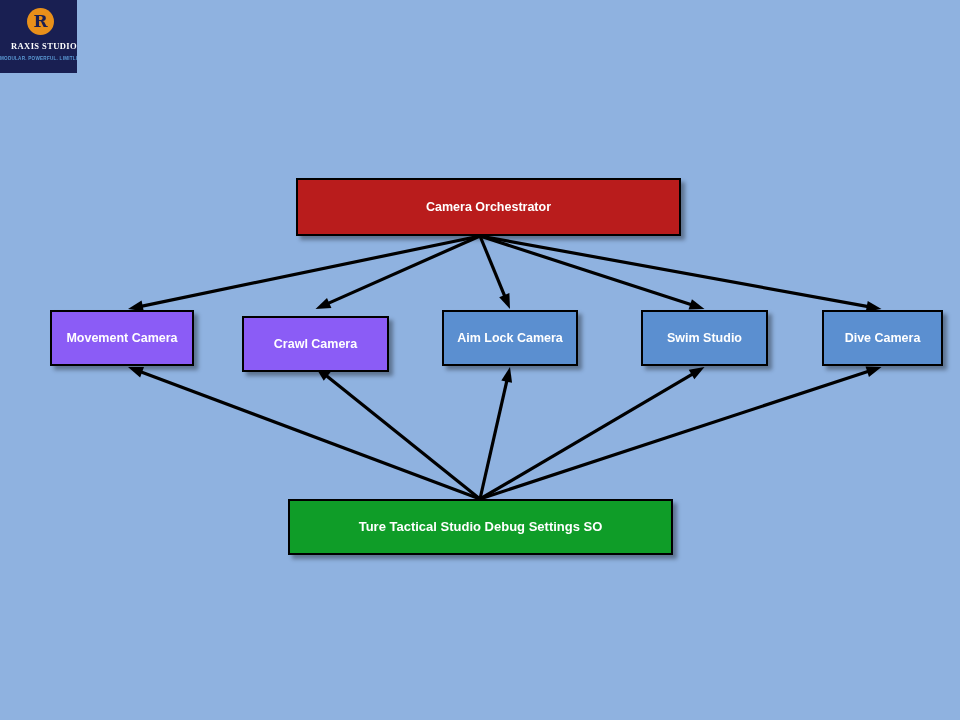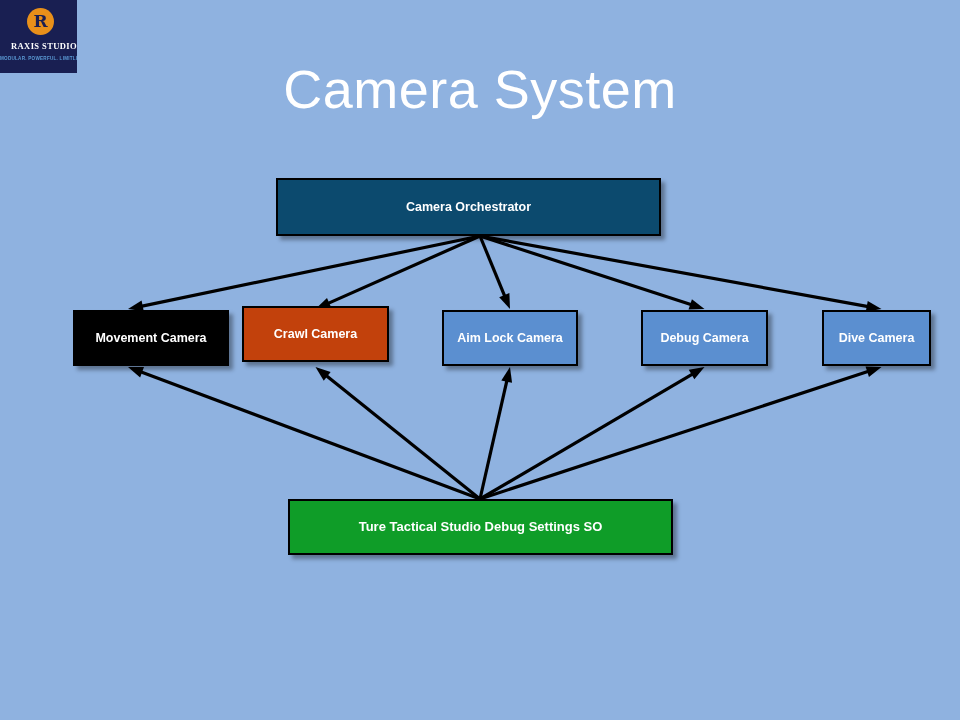--- a/index.html
+++ b/index.html
@@ -121,21 +121,20 @@
 <div id="slide">
 
   <div class="logo-plate">
     <div class="logo-emblem">
       <div class="glyph">R</div>
     </div>
     <div class="logo-name">RAXIS STUDIO</div>
     <div class="logo-tagline">MODULAR. POWERFUL. LIMITLESS</div>
   </div>
 
-  <div class="slide-title">Camera System</div>
 
   <svg id="connectors" viewBox="0 0 960 720" xmlns="http://www.w3.org/2000/svg">
       <g>
         <line x1="480" y1="236" x2="139.7499818692833" y2="306.5632139873361" stroke="#000000" stroke-width="3.2" stroke-linecap="butt"></line>
         <polygon points="128,309 141.57061708079982,300.5686091274153 143.8043375924084,311.339425840925" fill="#000000"></polygon>
       </g>
       <g>
         <line x1="480" y1="236" x2="326.4684864353588" y2="304.13252577640617" stroke="#000000" stroke-width="3.2" stroke-linecap="butt"></line>
         <polygon points="315.5,309 326.9796823583846,297.8884342709682 331.44153373001234,307.94288017004715" fill="#000000"></polygon>
       </g>
@@ -167,36 +166,36 @@
         <line x1="480" y1="499" x2="694.1556051029954" y2="373.0822277345416" stroke="#000000" stroke-width="3.2" stroke-linecap="butt"></line>
         <polygon points="704.5,367 694.3571940904093,379.34396566263746 688.7818186670794,369.8616036737166" fill="#000000"></polygon>
       </g>
       <g>
         <line x1="480" y1="499" x2="870.1002807646321" y2="370.747852899299" stroke="#000000" stroke-width="3.2" stroke-linecap="butt"></line>
         <polygon points="881.5,367 868.9681168679689,376.90968744033404 865.5325850436114,366.4599448079135" fill="#000000"></polygon>
       </g>
     </svg>
 
   <div id="nodes">
-      <div class="node orchestrator" style="left: 276px; top: 178px; width: 385px; height: 58px; background: #0c4a6e;">
+      <div class="node orchestrator" style="left: 296px; top: 178px; width: 385px; height: 58px; background: #b91c1c;">
         <span>Camera Orchestrator</span>
       </div>
-      <div class="node camera" style="left: 50px; top: 310px; width: 156px; height: 56px; background: #000000; margin-left: 23px;">
+      <div class="node camera" style="left: 50px; top: 310px; width: 144px; height: 56px; background: #8b5cf6;">
         <span>Movement Camera</span>
       </div>
-      <div class="node camera" style="left: 242px; top: 306px; width: 147px; height: 56px; background: #c2410c;">
+      <div class="node camera" style="left: 242px; top: 316px; width: 147px; height: 56px; background: #8b5cf6;">
         <span>Crawl Camera</span>
       </div>
       <div class="node camera" style="left: 442px; top: 310px; width: 136px; height: 56px; background: rgb(91, 143, 208);">
         <span>Aim Lock Camera</span>
       </div>
       <div class="node camera" style="left: 641px; top: 310px; width: 127px; height: 56px; background: rgb(91, 143, 208);">
-        <span>Debug Camera</span>
-      </div>
-      <div class="node camera" style="left: 822px; top: 310px; width: 109px; height: 56px; background: rgb(91, 143, 208);">
+        <span>Swim Studio</span>
+      </div>
+      <div class="node camera" style="left: 822px; top: 310px; width: 121px; height: 56px; background: rgb(91, 143, 208);">
         <span>Dive Camera</span>
       </div>
       <div class="node settings" style="left: 288px; top: 499px; width: 385px; height: 56px; background: rgb(15, 157, 40); text-align: center;">
         <span>Ture Tactical Studio Debug Settings SO</span>
       </div>
     </div>
 
 </div>
 
 </body></html>

